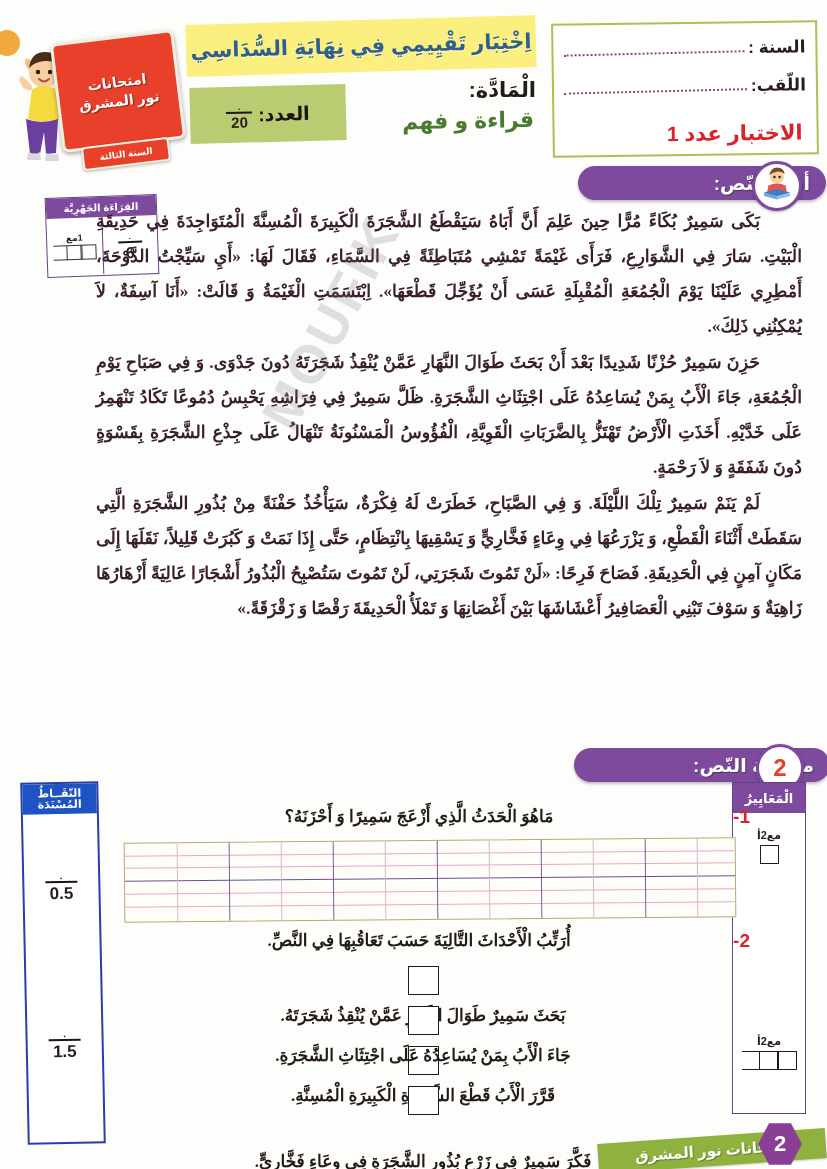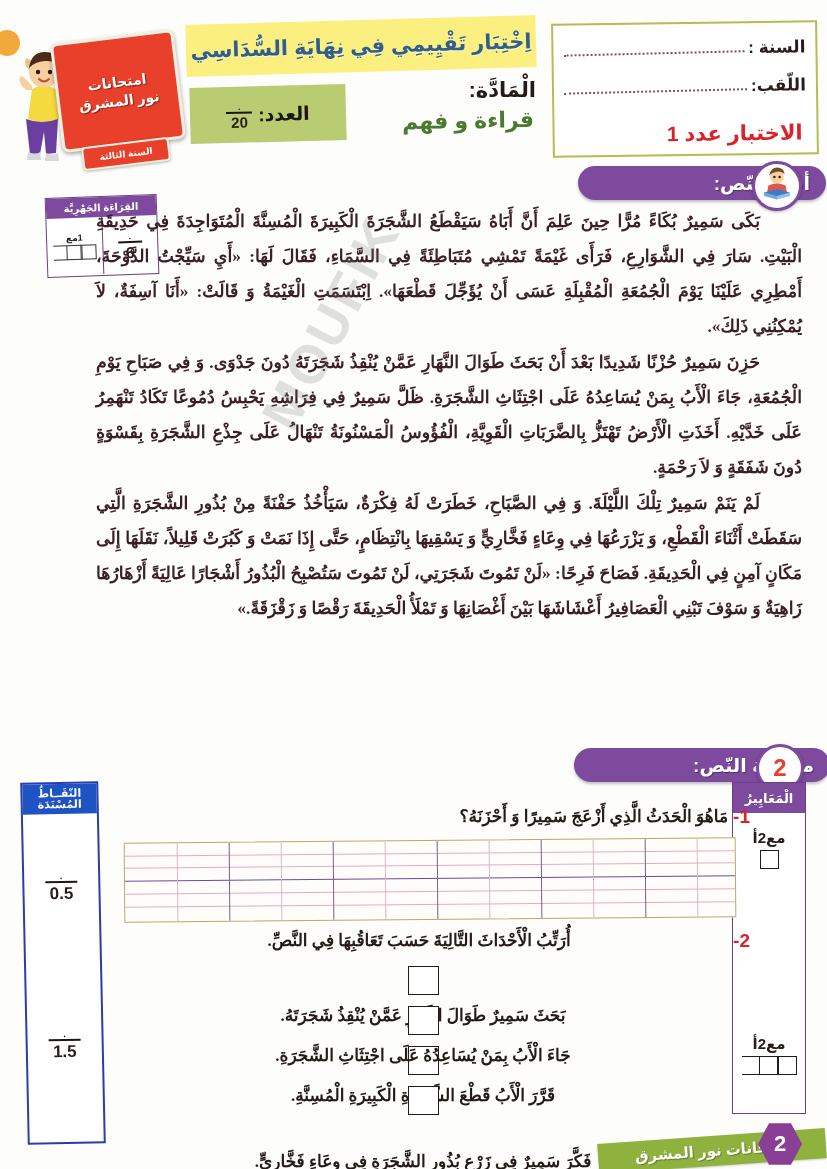--- a/index.html
+++ b/index.html
@@ -208,21 +208,21 @@
   .crit-head{
     height:30px;background:#7e4a9e;color:#fff;
     display:flex;align-items:center;justify-content:center;
     font-size:13px;font-weight:bold;
     font-family:"Liberation Sans","DejaVu Sans",sans-serif;
   }
   .crit-item{
     position:absolute;left:0;width:72px;
     display:flex;flex-direction:column;align-items:center;gap:3px;
   }
-  .crit-item .ci-lbl{font-size:15px;font-weight:bold;
+  .crit-item .ci-lbl{font-size:11px;font-weight:bold;
     font-family:"Liberation Sans","DejaVu Sans",sans-serif;}
   .crit-item .ci-cells{display:flex;}
   .crit-item .ci-cells i{
     display:block;width:17px;height:17px;border:1.5px solid #1c1c1c;
     border-left:none;font-style:normal;
   }
   .crit-item .ci-cells i:first-child{border-left:1.5px solid #1c1c1c;}
 
   
   .q-area{
@@ -436,21 +436,21 @@
           <i></i>
           <i></i>
         </span>
       </div>
     </div>
 
     <div class="q-area">
 
       <div class="q-line" style="position:absolute;right:0;top:24px;width:640px;justify-content:flex-start;">
         <span class="q-num">1-</span>
-        <span class="q-txt" style="text-align:right;">مَاهُوَ الْحَدَثُ الَّذِي أَزْعَجَ سَمِيرًا وَ أَحْزَنَهُ؟</span>
+        <span class="q-txt" style="text-align:center;">مَاهُوَ الْحَدَثُ الَّذِي أَزْعَجَ سَمِيرًا وَ أَحْزَنَهُ؟</span>
       </div>
 
       <div class="lines-box" style="right:14px;top:58px;width:610px;height:78px;">
         <span class="hl" style="top:12px;"></span>
         <span class="hl" style="top:24px;"></span>
         <span class="hl strong" style="top:37px;"></span>
         <span class="hl" style="top:50px;"></span>
         <span class="hl" style="top:63px;"></span>
         <span class="vl" style="left:52px;"></span>
         <span class="vl strong" style="left:104px;"></span>

